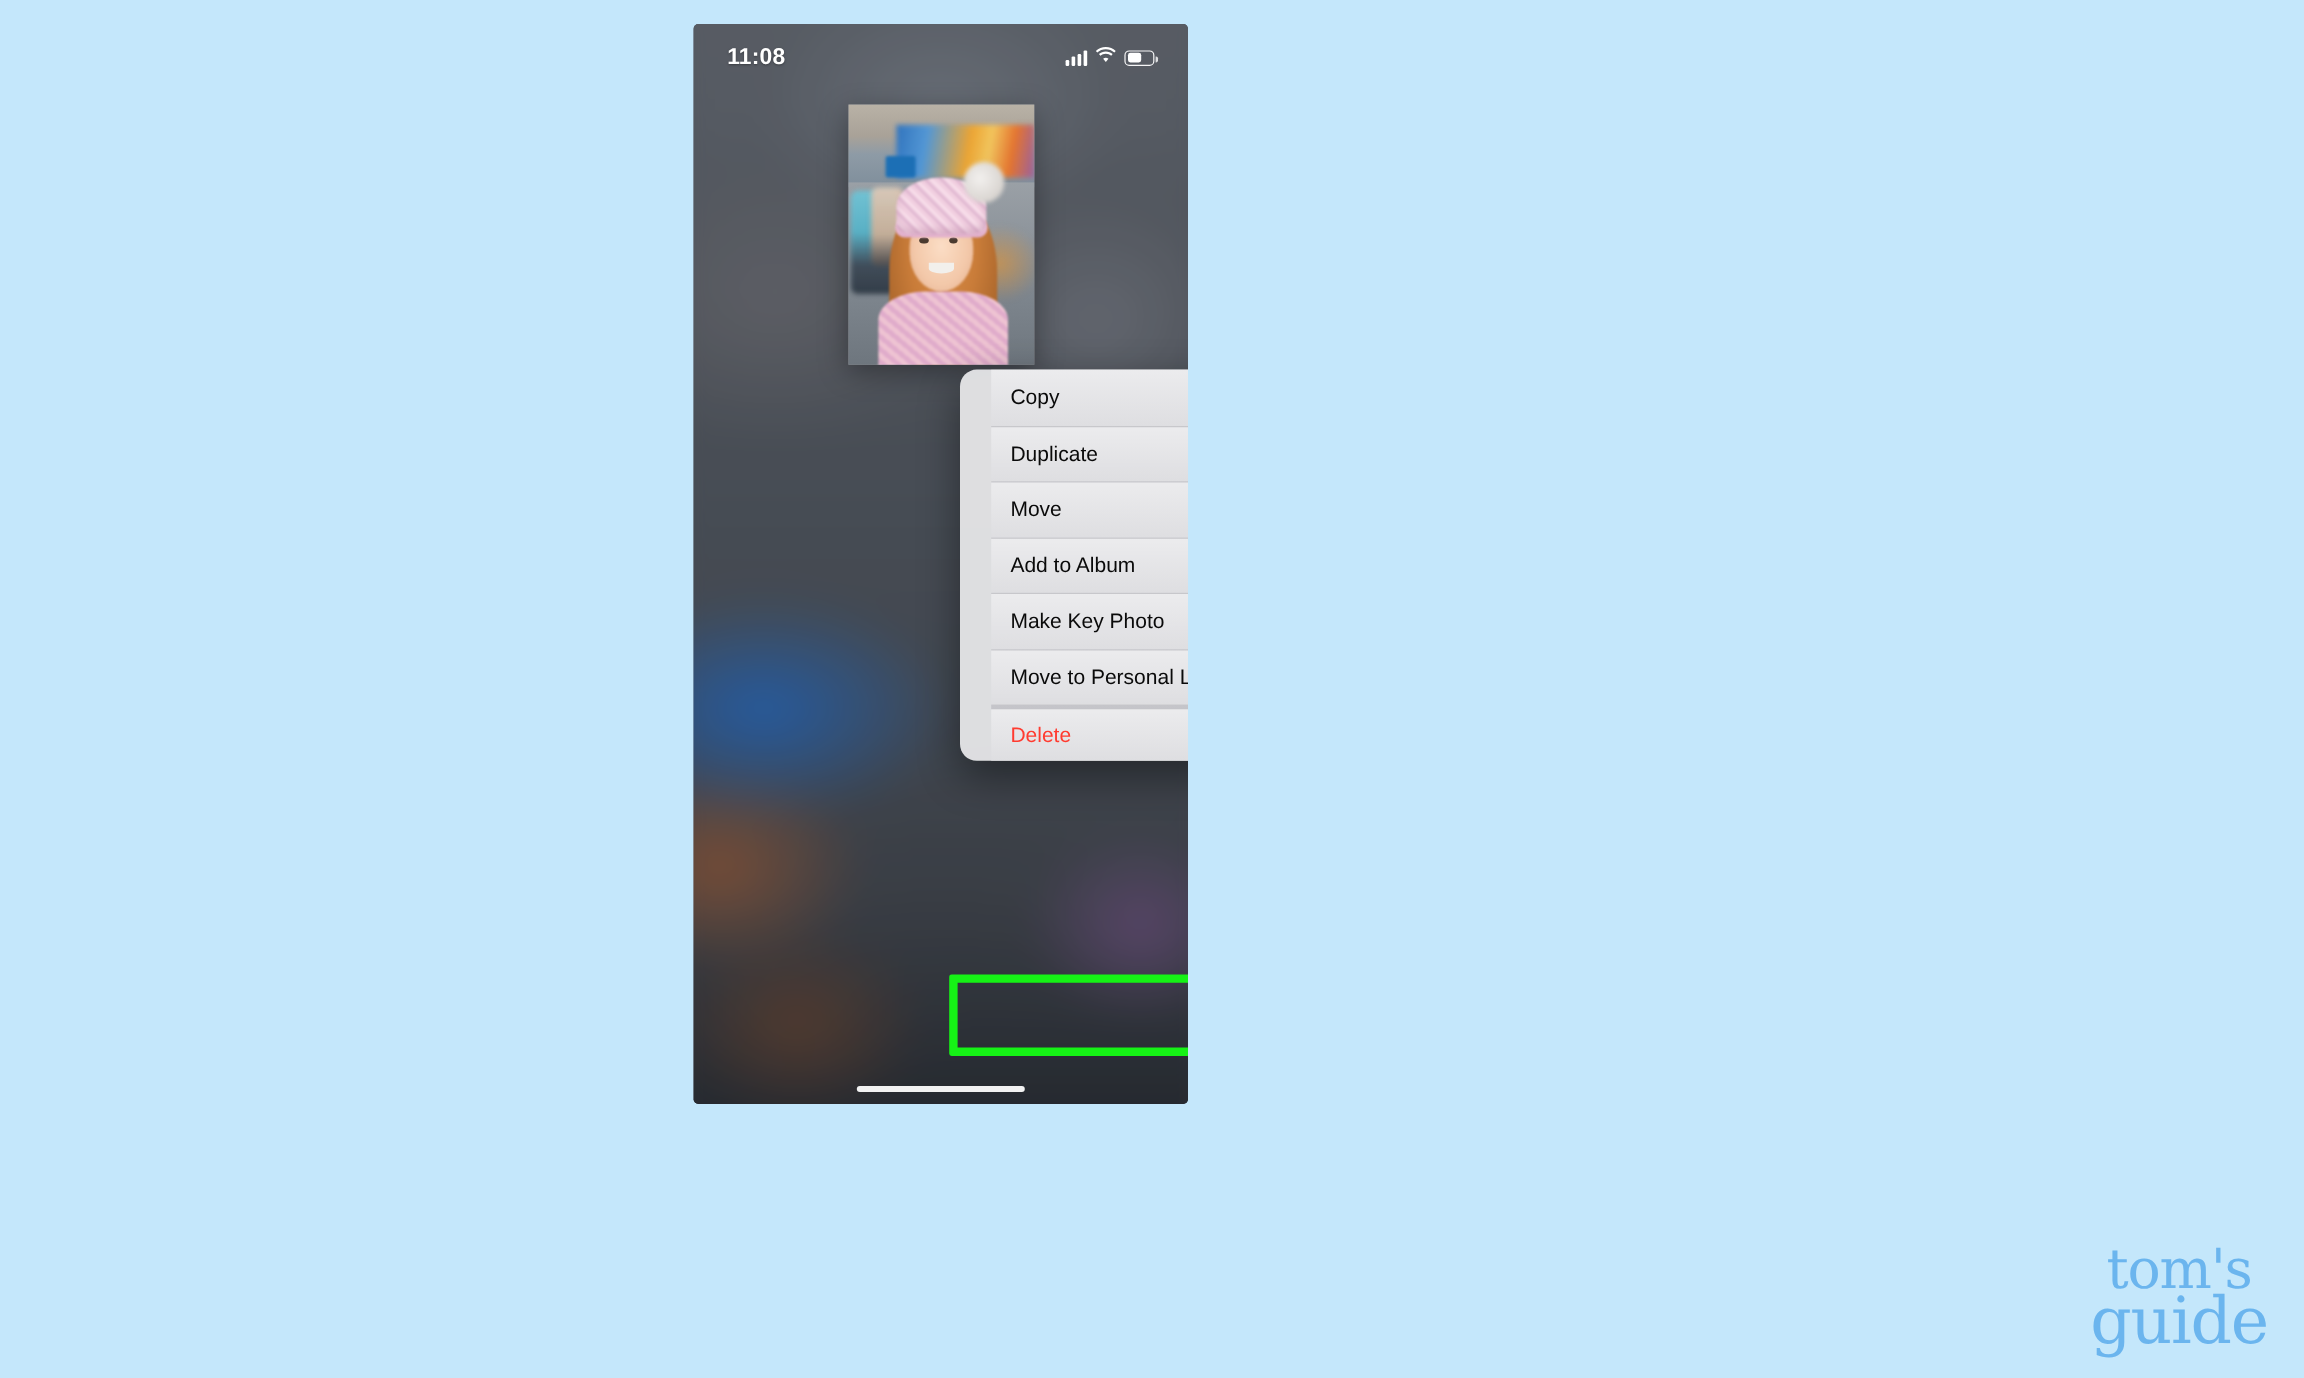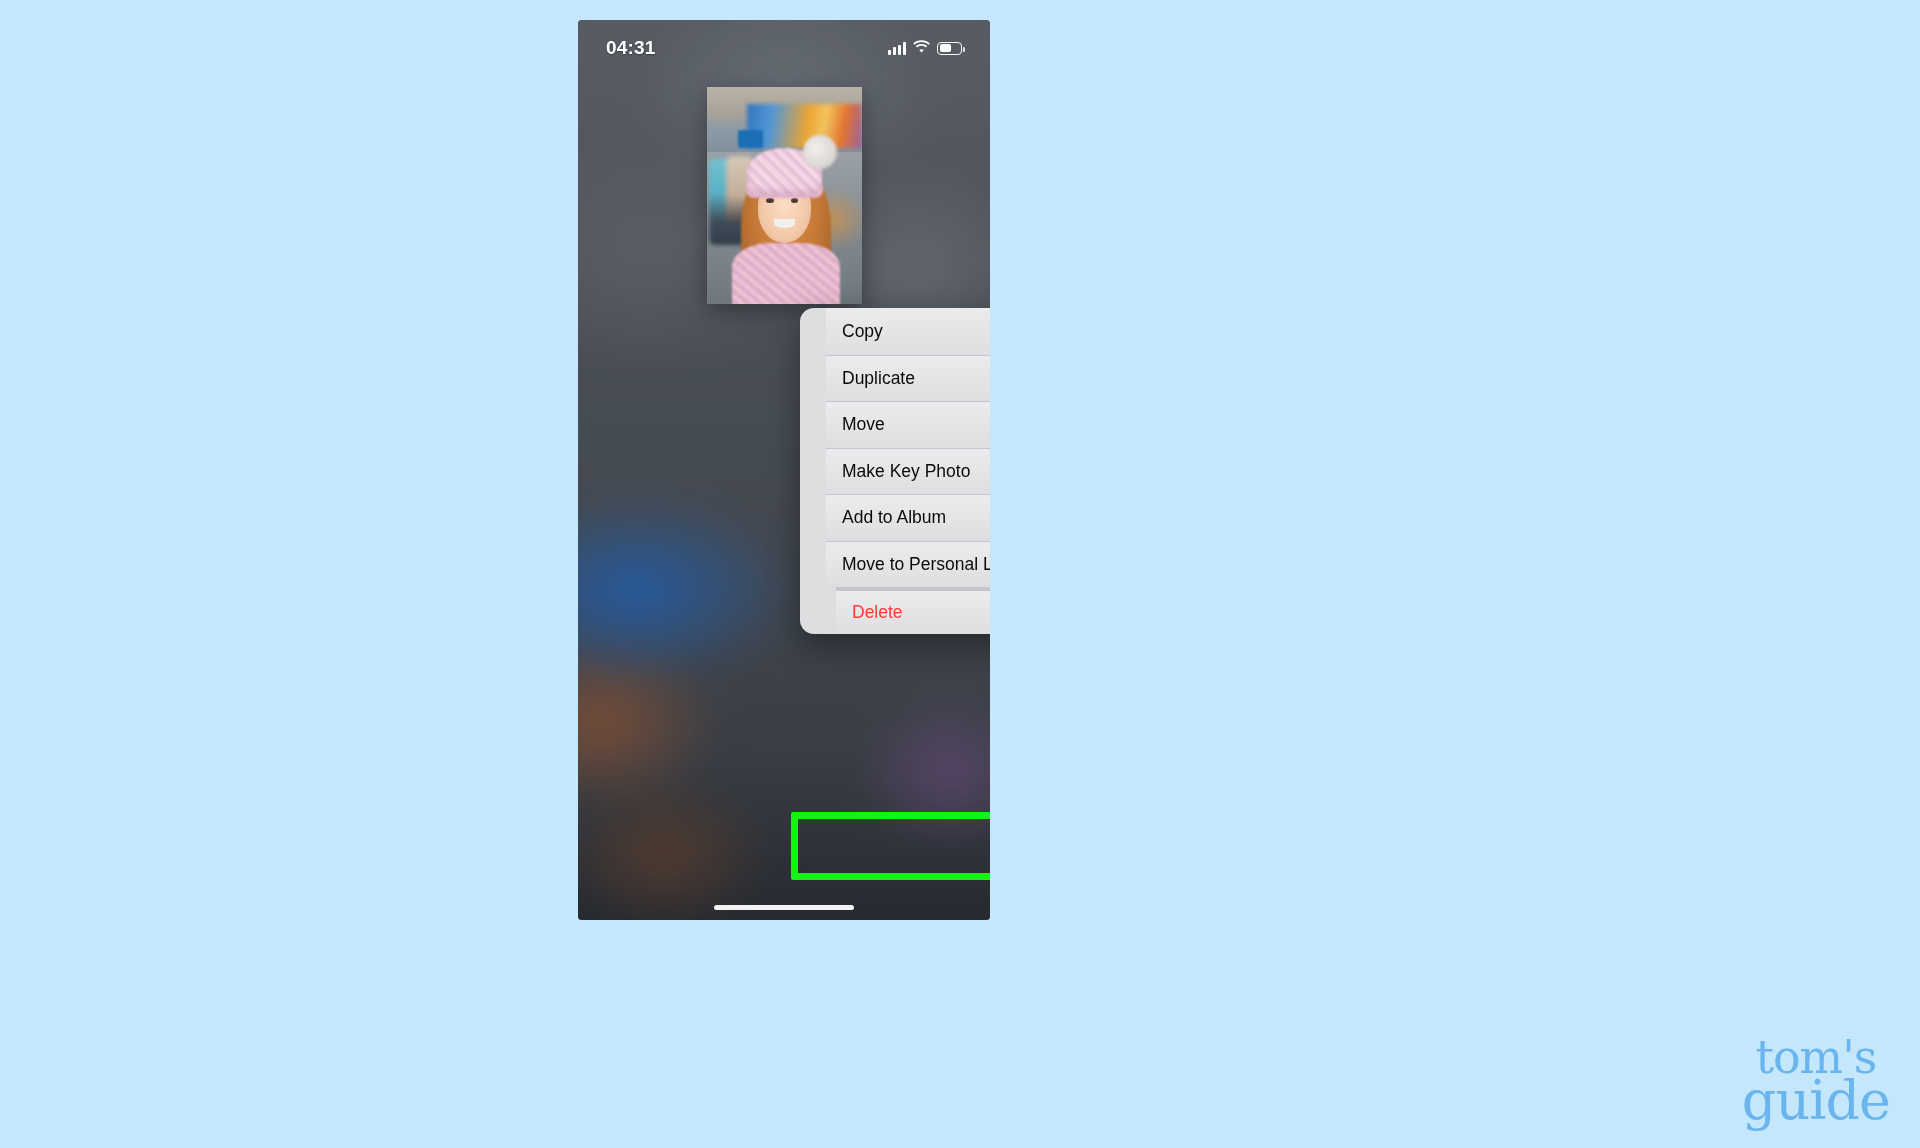--- a/index.html
+++ b/index.html
@@ -168,21 +168,21 @@
     align-items: center;
     justify-content: space-between;
     min-height: 46.5px;
     padding: 0 16px 0 16px;
     box-sizing: border-box;
     font-size: 17.5px;
     color: #0a0a0a;
     background: linear-gradient(180deg, rgba(236,236,238,0.97) 0%, rgba(222,222,225,0.97) 100%);
   }
   .menu-row + .menu-row { border-top: 1px solid rgba(120,120,128,0.22); }
-  .menu-row.group-break { border-top: 4px solid rgba(150,150,158,0.35); margin-left: 10px; }
+  .menu-row.group-break { border-top: 4px solid rgba(150,150,158,0.35); }
   .menu-row .label { white-space: pre-line; line-height: 1.22; }
   .menu-row.destructive .label { color: #ff3b30; }
   .menu-row.tall { min-height: 64px; }
 
   
   #highlight-box {
     position: absolute;
     left: 213px;
     top: 792px;
     width: 272px;
@@ -224,21 +224,21 @@
 </style>
 </head>
 <body>
 
 <div id="phone">
 
   <div id="backdrop"></div>
   <div id="backdrop-dim"></div>
 
   <div id="statusbar">
-    <div id="clock">04:31</div>
+    <div id="clock">11:08</div>
     <div id="status-icons">
       <span class="bars">
           <i></i>
           <i></i>
           <i></i>
           <i></i>
         </span>
       <span>
         <svg width="17" height="13" viewBox="0 0 17 13">
           <path d="M8.5 2.1c2.7 0 5.2 1 7.1 2.7l1.2-1.4C14.6 1.3 11.7.2 8.5.2S2.4 1.3.2 3.4l1.2 1.4C3.3 3.1 5.8 2.1 8.5 2.1z" fill="#fff"></path>
@@ -285,26 +285,26 @@
 
     </div>
 
     <div class="menu-row">
       <span class="label">Move</span>
 
     </div>
 
 
     <div class="menu-row">
+      <span class="label">Add to Album</span>
+
+    </div>
+
+    <div class="menu-row">
       <span class="label">Make Key Photo</span>
-
-    </div>
-
-    <div class="menu-row">
-      <span class="label">Add to Album</span>
 
     </div>
 
     <div class="menu-row">
       <span class="label">Move to Personal Library</span>
 
     </div>
 
     <div class="menu-row destructive group-break">
       <span class="label">Delete</span>

